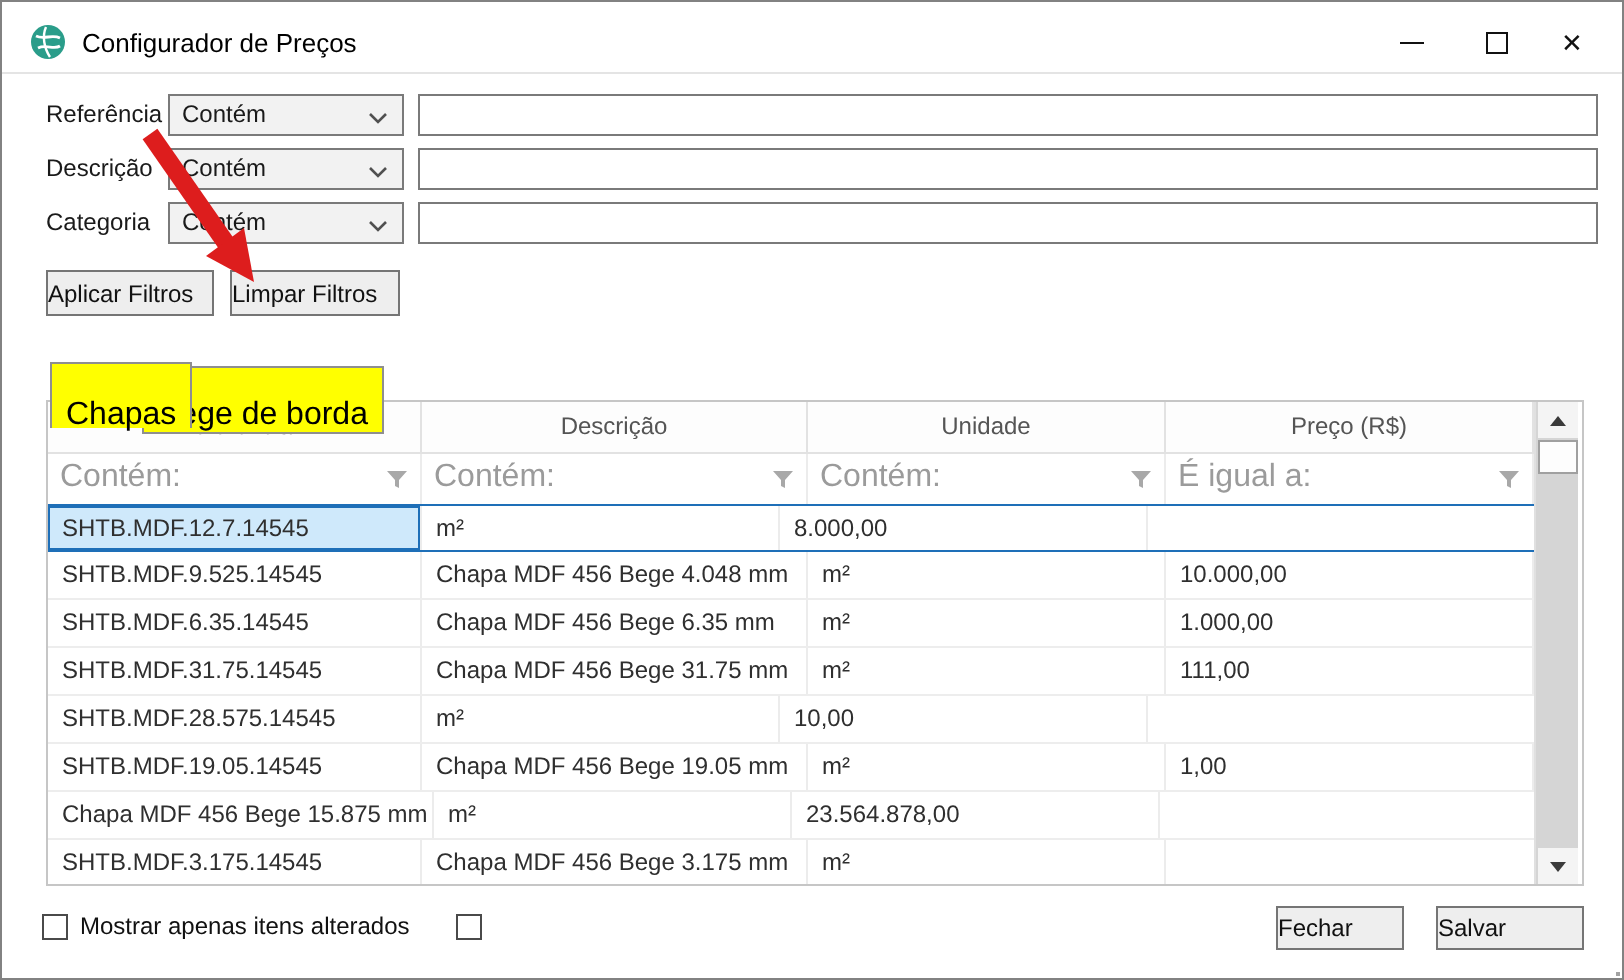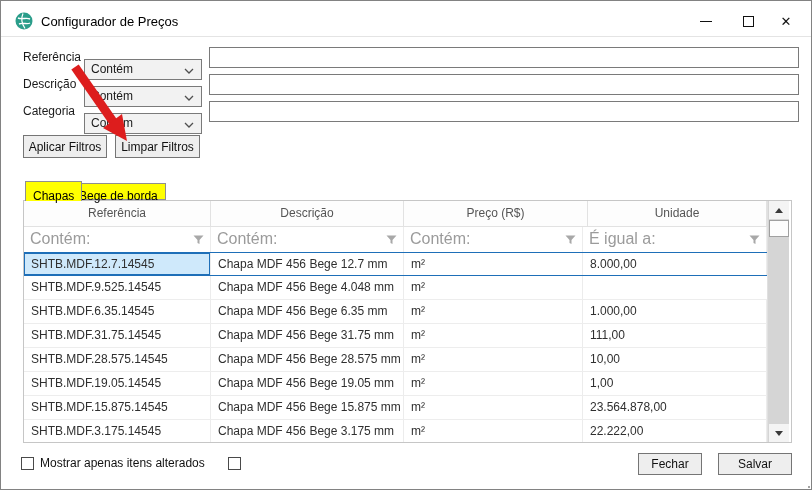--- a/index.html
+++ b/index.html
@@ -14,31 +14,31 @@
   .winbtn.min { right:88px; } .winbtn.max { right:46px; } .winbtn.close { right:8px; }
   .glyph-min { width:12px; height:0; border-top:1px solid #111; }
   .glyph-max { width:11px; height:11px; border:1px solid #111; background:#fff; }
   .winbtn.close { font-size:13px; }
 
   
   .f-row { position:absolute; left:22px; height:21px; }
   .f-row.r0 { top:46px; } .f-row.r1 { top:73px; } .f-row.r2 { top:100px; }
   .f-label { position:absolute; left:0; top:0; width:60px; line-height:21px; font-size:12px; color:#1a1a1a; }
   .combo { position:absolute; left:61px; top:0; width:118px; height:21px; background:#f2f2f2; border:1px solid #7a7a7a;
-           font-size:12px; color:#1a1a1a; line-height:19px; padding-left:6px;margin-top:12px; }
+           font-size:12px; color:#1a1a1a; line-height:19px; padding-left:6px; }
   .combo .chev { position:absolute; right:7px; top:8px; }
   .f-input { position:absolute; left:186px; top:0; width:590px; height:21px; border:1px solid #7a7a7a; background:#fff;
              font-size:12px; padding:0 4px; outline:none; }
 
-  .btn { background:#eeeeee; border:1px solid #757575; font-size:12px; color:#111; text-align:center; }
+  .btn { background:#eeeeee; border:1px solid #757575; font-size:12px; color:#111; text-align:left; }
   .btn-aplicar { position:absolute; left:22px; top:134px; width:84px; height:23px; }
   .btn-limpar  { position:absolute; left:114px; top:134px; width:85px; height:23px; }
 
   
-  .tab { position:absolute; font-size:12px; color:#000; padding:4px 7px; background:#ffff00; }
+  .tab { position:absolute; font-size:16px; color:#000; padding:16px 7px; background:#ffff00; }
   .tab.active { left:24px; top:180px; height:20px; line-height:20px; z-index:6;
                 border:1px solid #8f8f8f; border-bottom:none; }
   .tab.inactive { left:70px; top:182px; height:17px; line-height:16px; z-index:4;
                   border:1px solid #8f8f8f; }
   .tabframe { position:absolute; left:22px; top:199px; width:769px; height:243px; border:1px solid #c6c6c6; background:#fff; }
 
   
   .grid { position:absolute; left:23px; top:200px; width:765px; height:241px; overflow:hidden; background:#fff; }
   .gbody { position:absolute; left:0; top:0; width:743px; }
   .hrow { display:flex; height:26px; }
@@ -134,22 +134,22 @@
 
 <div class="tab active">Chapas</div>
 <div class="tab inactive">Bege de borda</div>
 <div class="tabframe"></div>
 
 <div class="grid">
   <div class="gbody">
     <div class="hrow">
       <div class="hcell c0">Referência</div>
       <div class="hcell c1">Descrição</div>
+      <div class="hcell c2">Unidade</div>
       <div class="hcell c3">Preço (R$)</div>
-      <div class="hcell c2">Unidade</div>
     </div>
     <div class="frow">
       <div class="fcell c0"><span>Contém:</span>
         <svg class="funnel" width="11" height="10" viewBox="0 0 11 10">
             <path d="M0.5,0.5 h10 l-4,4.5 v4 l-2,-1 v-3 z" fill="#a8a8a8"></path>
           </svg></div>
       <div class="fcell c1"><span>Contém:</span>
         <svg class="funnel" width="11" height="10" viewBox="0 0 11 10">
             <path d="M0.5,0.5 h10 l-4,4.5 v4 l-2,-1 v-3 z" fill="#a8a8a8"></path>
           </svg></div>
@@ -158,64 +158,61 @@
             <path d="M0.5,0.5 h10 l-4,4.5 v4 l-2,-1 v-3 z" fill="#a8a8a8"></path>
           </svg></div>
       <div class="fcell c3"><span>É igual a:</span>
         <svg class="funnel" width="11" height="10" viewBox="0 0 11 10">
             <path d="M0.5,0.5 h10 l-4,4.5 v4 l-2,-1 v-3 z" fill="#a8a8a8"></path>
           </svg></div>
     </div>
 
     <div class="trow selected">
       <div class="td c0 focus-cell">SHTB.MDF.12.7.14545</div>
-      <div class="td c1">Chapa MDF 456 Bege 12.7 mm</div>
       <div class="td c2">m²</div>
       <div class="td c3">8.000,00</div>
     </div>
     <div class="trow">
       <div class="td c0">SHTB.MDF.9.525.14545</div>
       <div class="td c1">Chapa MDF 456 Bege 4.048 mm</div>
       <div class="td c2">m²</div>
+      <div class="td c3">10.000,00</div>
     </div>
     <div class="trow">
       <div class="td c0">SHTB.MDF.6.35.14545</div>
       <div class="td c1">Chapa MDF 456 Bege 6.35 mm</div>
       <div class="td c2">m²</div>
       <div class="td c3">1.000,00</div>
     </div>
     <div class="trow">
       <div class="td c0">SHTB.MDF.31.75.14545</div>
       <div class="td c1">Chapa MDF 456 Bege 31.75 mm</div>
       <div class="td c2">m²</div>
       <div class="td c3">111,00</div>
     </div>
     <div class="trow">
       <div class="td c0">SHTB.MDF.28.575.14545</div>
-      <div class="td c1">Chapa MDF 456 Bege 28.575 mm</div>
       <div class="td c2">m²</div>
       <div class="td c3">10,00</div>
     </div>
     <div class="trow">
       <div class="td c0">SHTB.MDF.19.05.14545</div>
       <div class="td c1">Chapa MDF 456 Bege 19.05 mm</div>
       <div class="td c2">m²</div>
       <div class="td c3">1,00</div>
     </div>
     <div class="trow">
-      <div class="td c0">SHTB.MDF.15.875.14545</div>
       <div class="td c1">Chapa MDF 456 Bege 15.875 mm</div>
       <div class="td c2">m²</div>
       <div class="td c3">23.564.878,00</div>
     </div>
     <div class="trow">
       <div class="td c0">SHTB.MDF.3.175.14545</div>
       <div class="td c1">Chapa MDF 456 Bege 3.175 mm</div>
       <div class="td c2">m²</div>
-      <div class="td c3">22.222,00</div>
     </div>
   </div>
 
   <div class="vscroll">
     <div class="sbtn up">
         <div class="tri-up"></div>
       </div>
     <div class="sthumb"></div>
     <div class="sbtn down">
         <div class="tri-down"></div>

